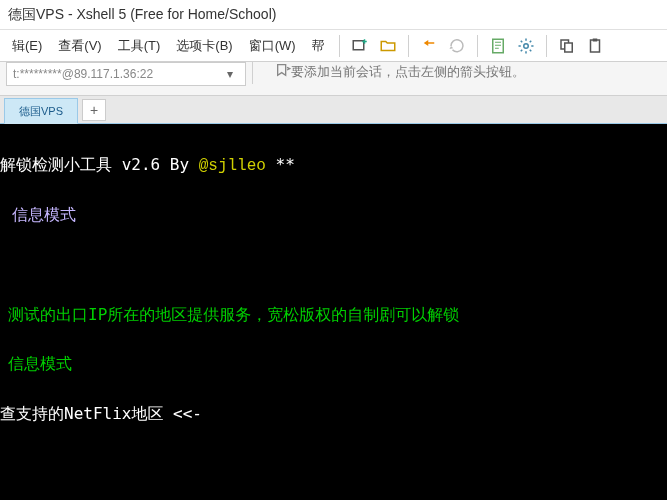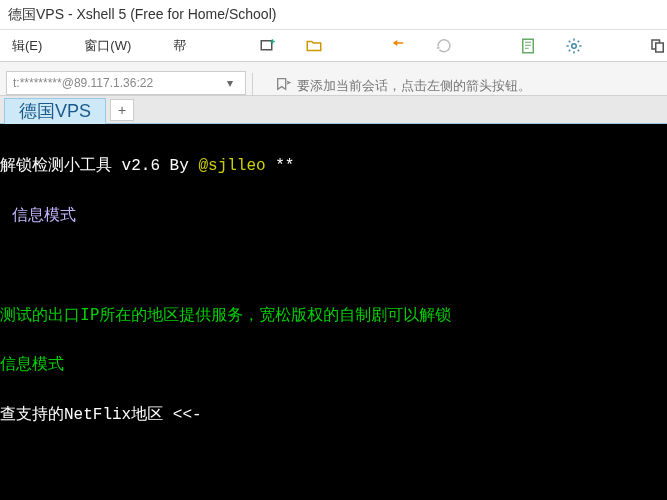--- a/index.html
+++ b/index.html
@@ -22,21 +22,20 @@
       color: #333;
     }
     .menubar {
       height: 32px;
       display: flex;
       align-items: center;
       background: #fff;
       border-bottom: 1px solid #d0d0d0;
       padding: 0 4px;
       overflow: hidden;
-      gap: 26px;
     }
     .menu-item {
       padding: 4px 8px;
       cursor: pointer;
       color: #333;
       white-space: nowrap;
     }
     .toolbar-sep {
       width: 1px;
       height: 22px;
@@ -49,21 +48,21 @@
       display: flex;
       align-items: center;
       justify-content: center;
       cursor: pointer;
       margin: 0 1px;
     }
     .toolbar-icon svg { width: 18px; height: 18px; }
     .addressbar {
       height: 34px;
       display: flex;
-      align-items: flex-end;
+      align-items: flex-start;
       background: #f5f5f5;
       border-bottom: 1px solid #d0d0d0;
       padding: 0 6px;
     }
     .addr-input {
       flex: 0 0 240px;
       height: 24px;
       border: 1px solid #ccc;
       background: #fff;
       display: flex;
@@ -77,36 +76,35 @@
       text-align: center;
       color: #666;
       cursor: pointer;
     }
     .addr-hint {
       margin-left: 16px;
       color: #777;
       font-size: 13px;
       display: flex;
       align-items: center;
-      gap: 6px;
     }
     .tabbar {
       height: 28px;
       display: flex;
       align-items: flex-end;
       background: #e8e8e8;
       border-bottom: 1px solid #9ac9e8;
       padding-left: 4px;
     }
     .tab {
       height: 26px;
       padding: 0 14px;
       display: flex;
       align-items: center;
-      font-size: 18px;
+      font-size: 11px;
       cursor: pointer;
       border: 1px solid transparent;
       border-bottom: none;
       position: relative;
     }
     .tab.active {
       background: #cde8f6;
       border: 1px solid #9ac9e8;
       border-bottom: 1px solid #cde8f6;
       margin-bottom: -1px;
@@ -131,34 +129,37 @@
       color: #fff;
       font-family: "NSimSun", "SimSun", "Consolas", monospace;
       font-size: 16px;
       line-height: 1.55;
       padding: 4px 0 4px 0;
       height: calc(500px - 30px - 32px - 34px - 28px);
       overflow: hidden;
       white-space: pre;
     }
     .t-line { min-height: 1.55em; }
-    .c-white { color: #ffffff; font-family: Liberation Mono, monospace; }
-    .c-green { color: #00d000; }
+    .c-white { color: #ffffff; }
+    .c-green { color: #00d000; padding-left: 8px; }
     .c-purple { color: #c4b5fd; padding-left: 12px; }
     .c-yellow { color: #d0d000; font-family: Liberation Mono, monospace; }
   </style>
 </head>
 <body>
 
 <div class="titlebar">
   <span>德国VPS - Xshell 5 (Free for Home/School)</span>
 </div>
 
 <div class="menubar">
   <div class="menu-item">辑(E)</div>
+  <div class="menu-item">查看(V)</div>
+  <div class="menu-item">工具(T)</div>
+  <div class="menu-item">选项卡(B)</div>
   <div class="menu-item">窗口(W)</div>
   <div class="menu-item">帮</div>
   <div class="toolbar-sep"></div>
 
   <div class="toolbar-icon">
     <svg viewBox="0 0 24 24">
         <rect x="3" y="5" width="14" height="12" fill="none" stroke="#555" stroke-width="2"></rect>
         <path d="M18 3v6M15 6h6" stroke="#2a8" stroke-width="2"></path>
       </svg>
   </div>

